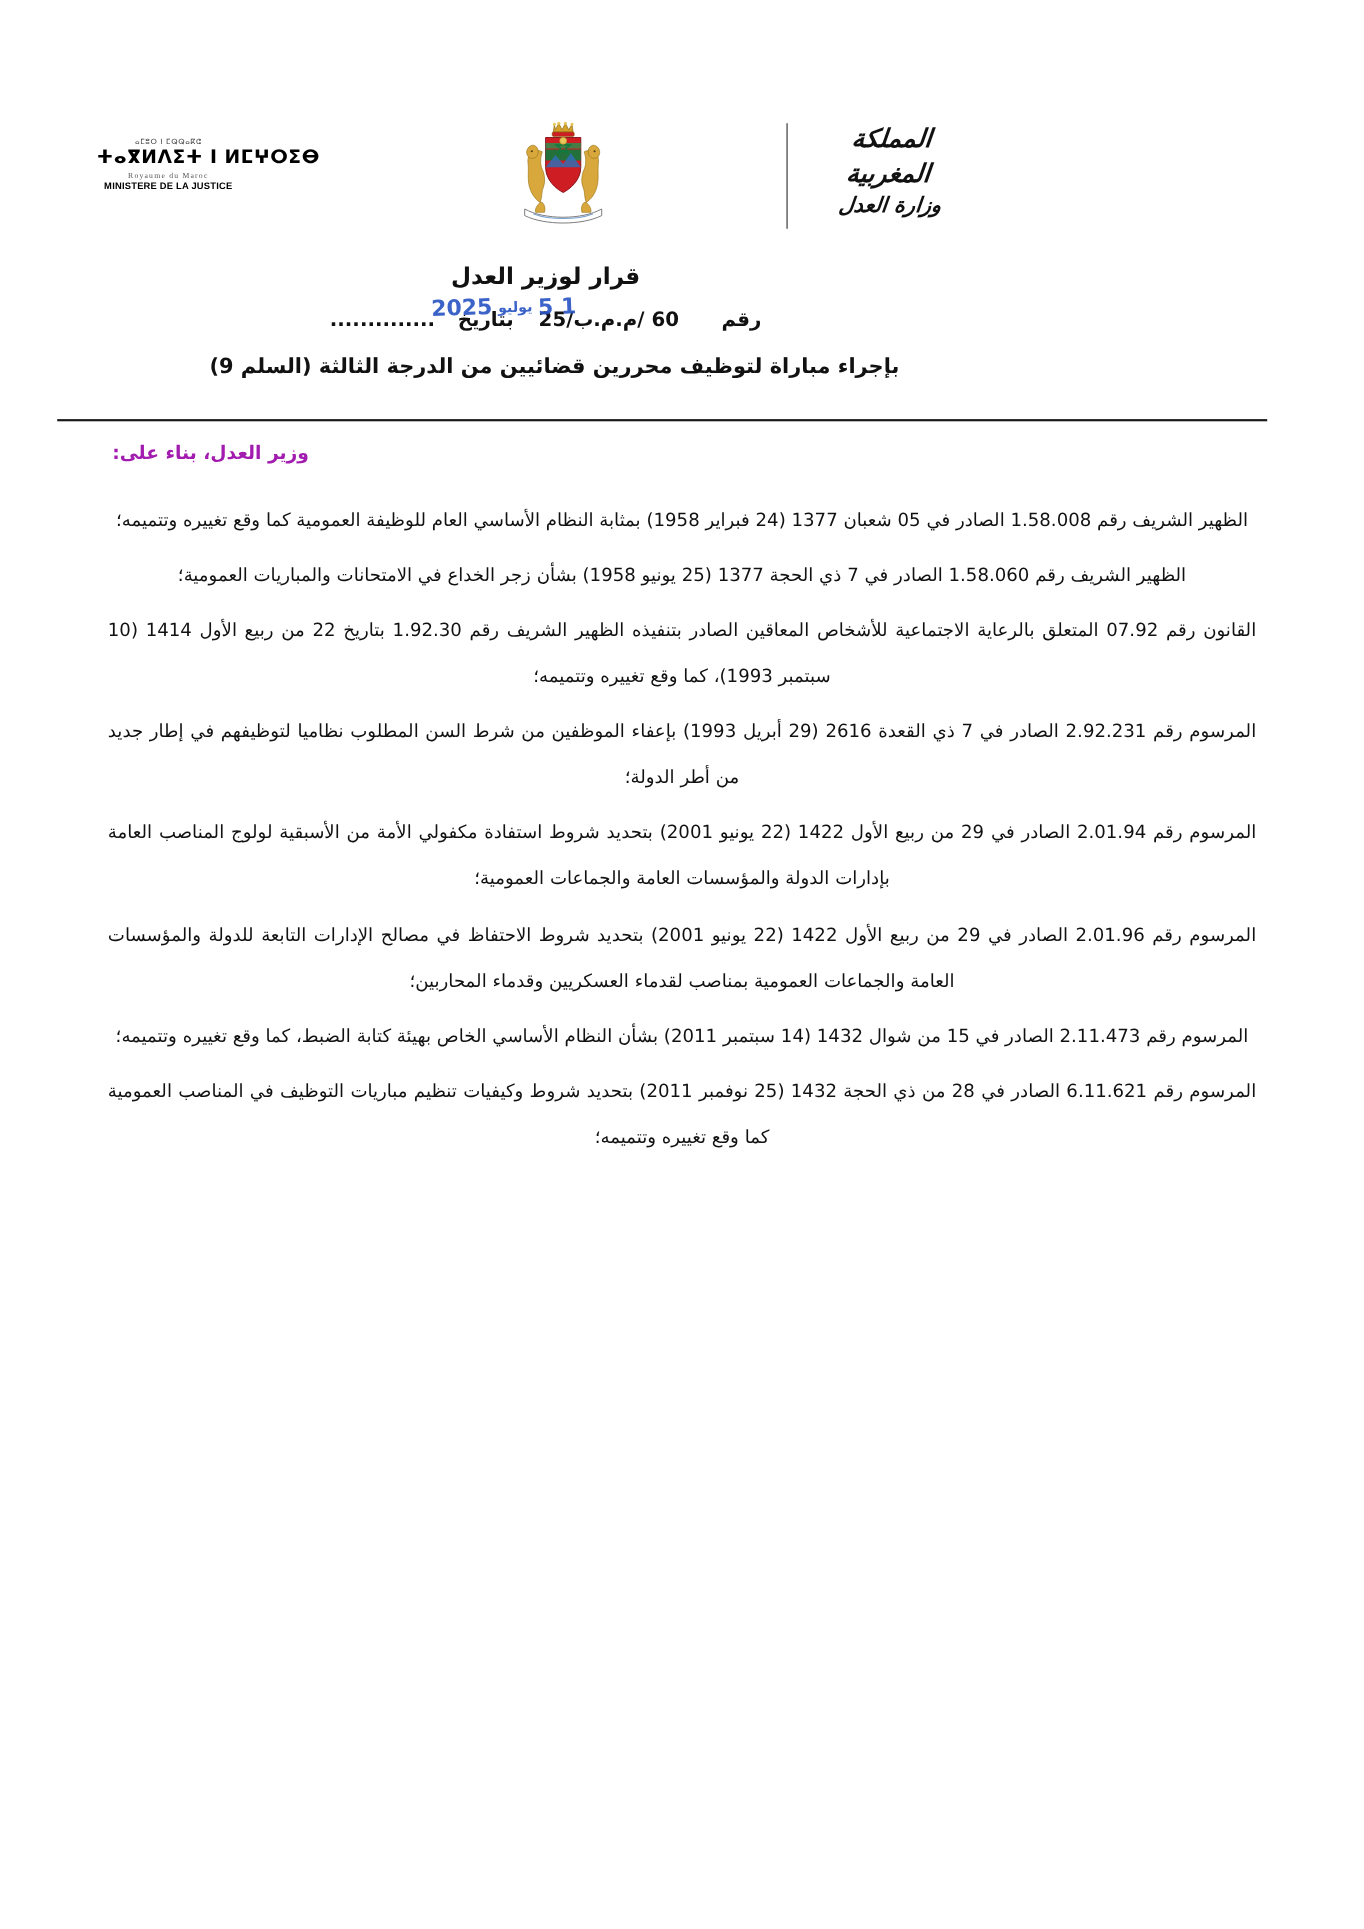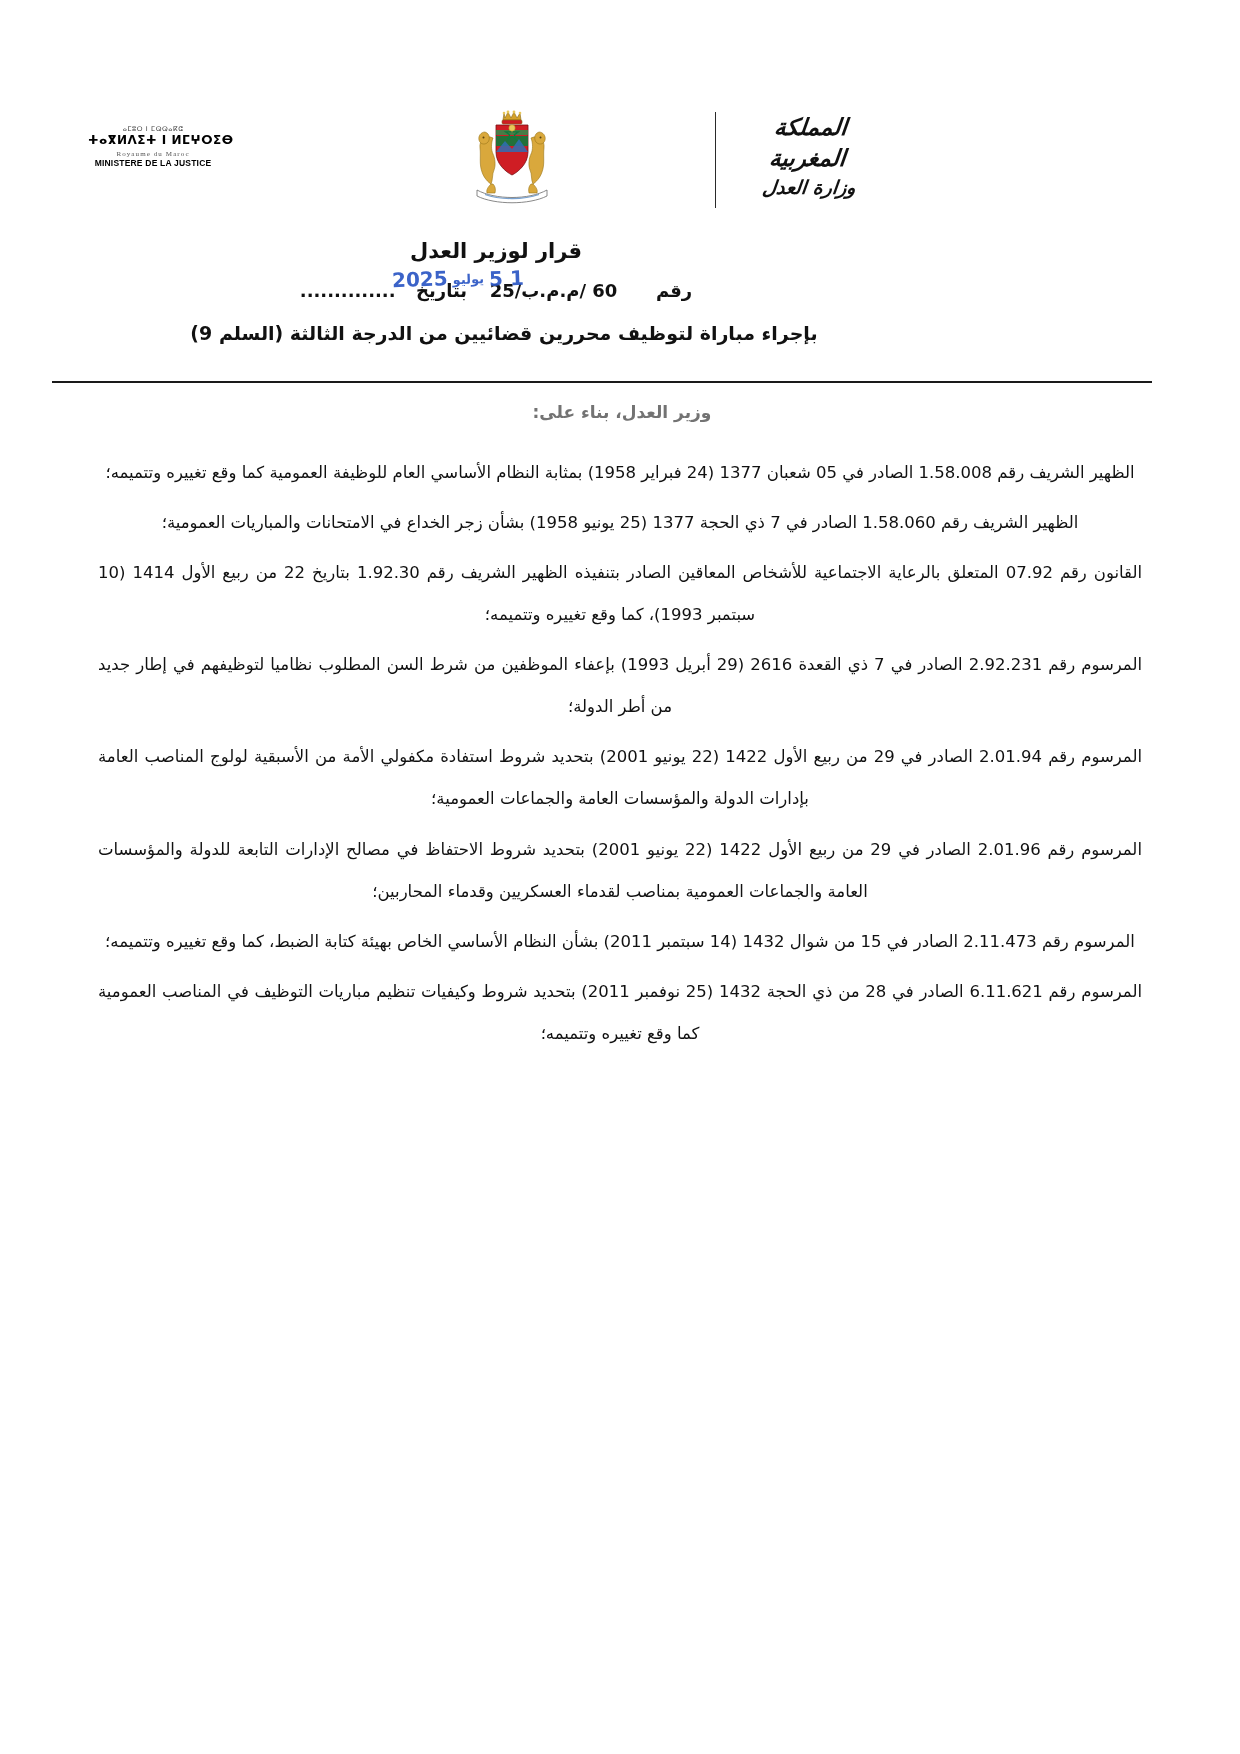--- a/index.html
+++ b/index.html
@@ -38,21 +38,21 @@
   }
   .ministry-logo .tifinagh-small {
     font-family: "DejaVu Sans", sans-serif;
     font-size: 6.5px;
     letter-spacing: 0.6px;
     color: #3a3a3a;
     white-space: nowrap;
   }
   .ministry-logo .tifinagh-big {
     font-family: "DejaVu Sans", sans-serif;
-    font-size: 12px;
+    font-size: 17px;
     font-weight: bold;
     letter-spacing: 0.5px;
     color: #000;
     white-space: nowrap;
     margin-top: 1px;
     text-align: center;
   }
   .ministry-logo .royaume {
     font-family: "Liberation Serif", serif;
     font-size: 7px;
@@ -189,25 +189,25 @@
 
   
   .body {
     position: absolute;
     top: 402px;
     right: 98px;
     left: 98px;
     direction: rtl;
   }
   .lead {
-    text-align: center;
+    text-align: left;
     font-family: "DejaVu Sans", sans-serif;
     font-size: 17px;
     font-weight: bold;
-    color: #737373;
+    color: #a21caf;
     margin: 0 0 30px 0;
     padding-left: 4px;
     direction: rtl;
   }
   .para {
     font-family: "DejaVu Sans", sans-serif;
     font-size: 16.5px;
     color: #111;
     line-height: 2.55;
     text-align: justify;

